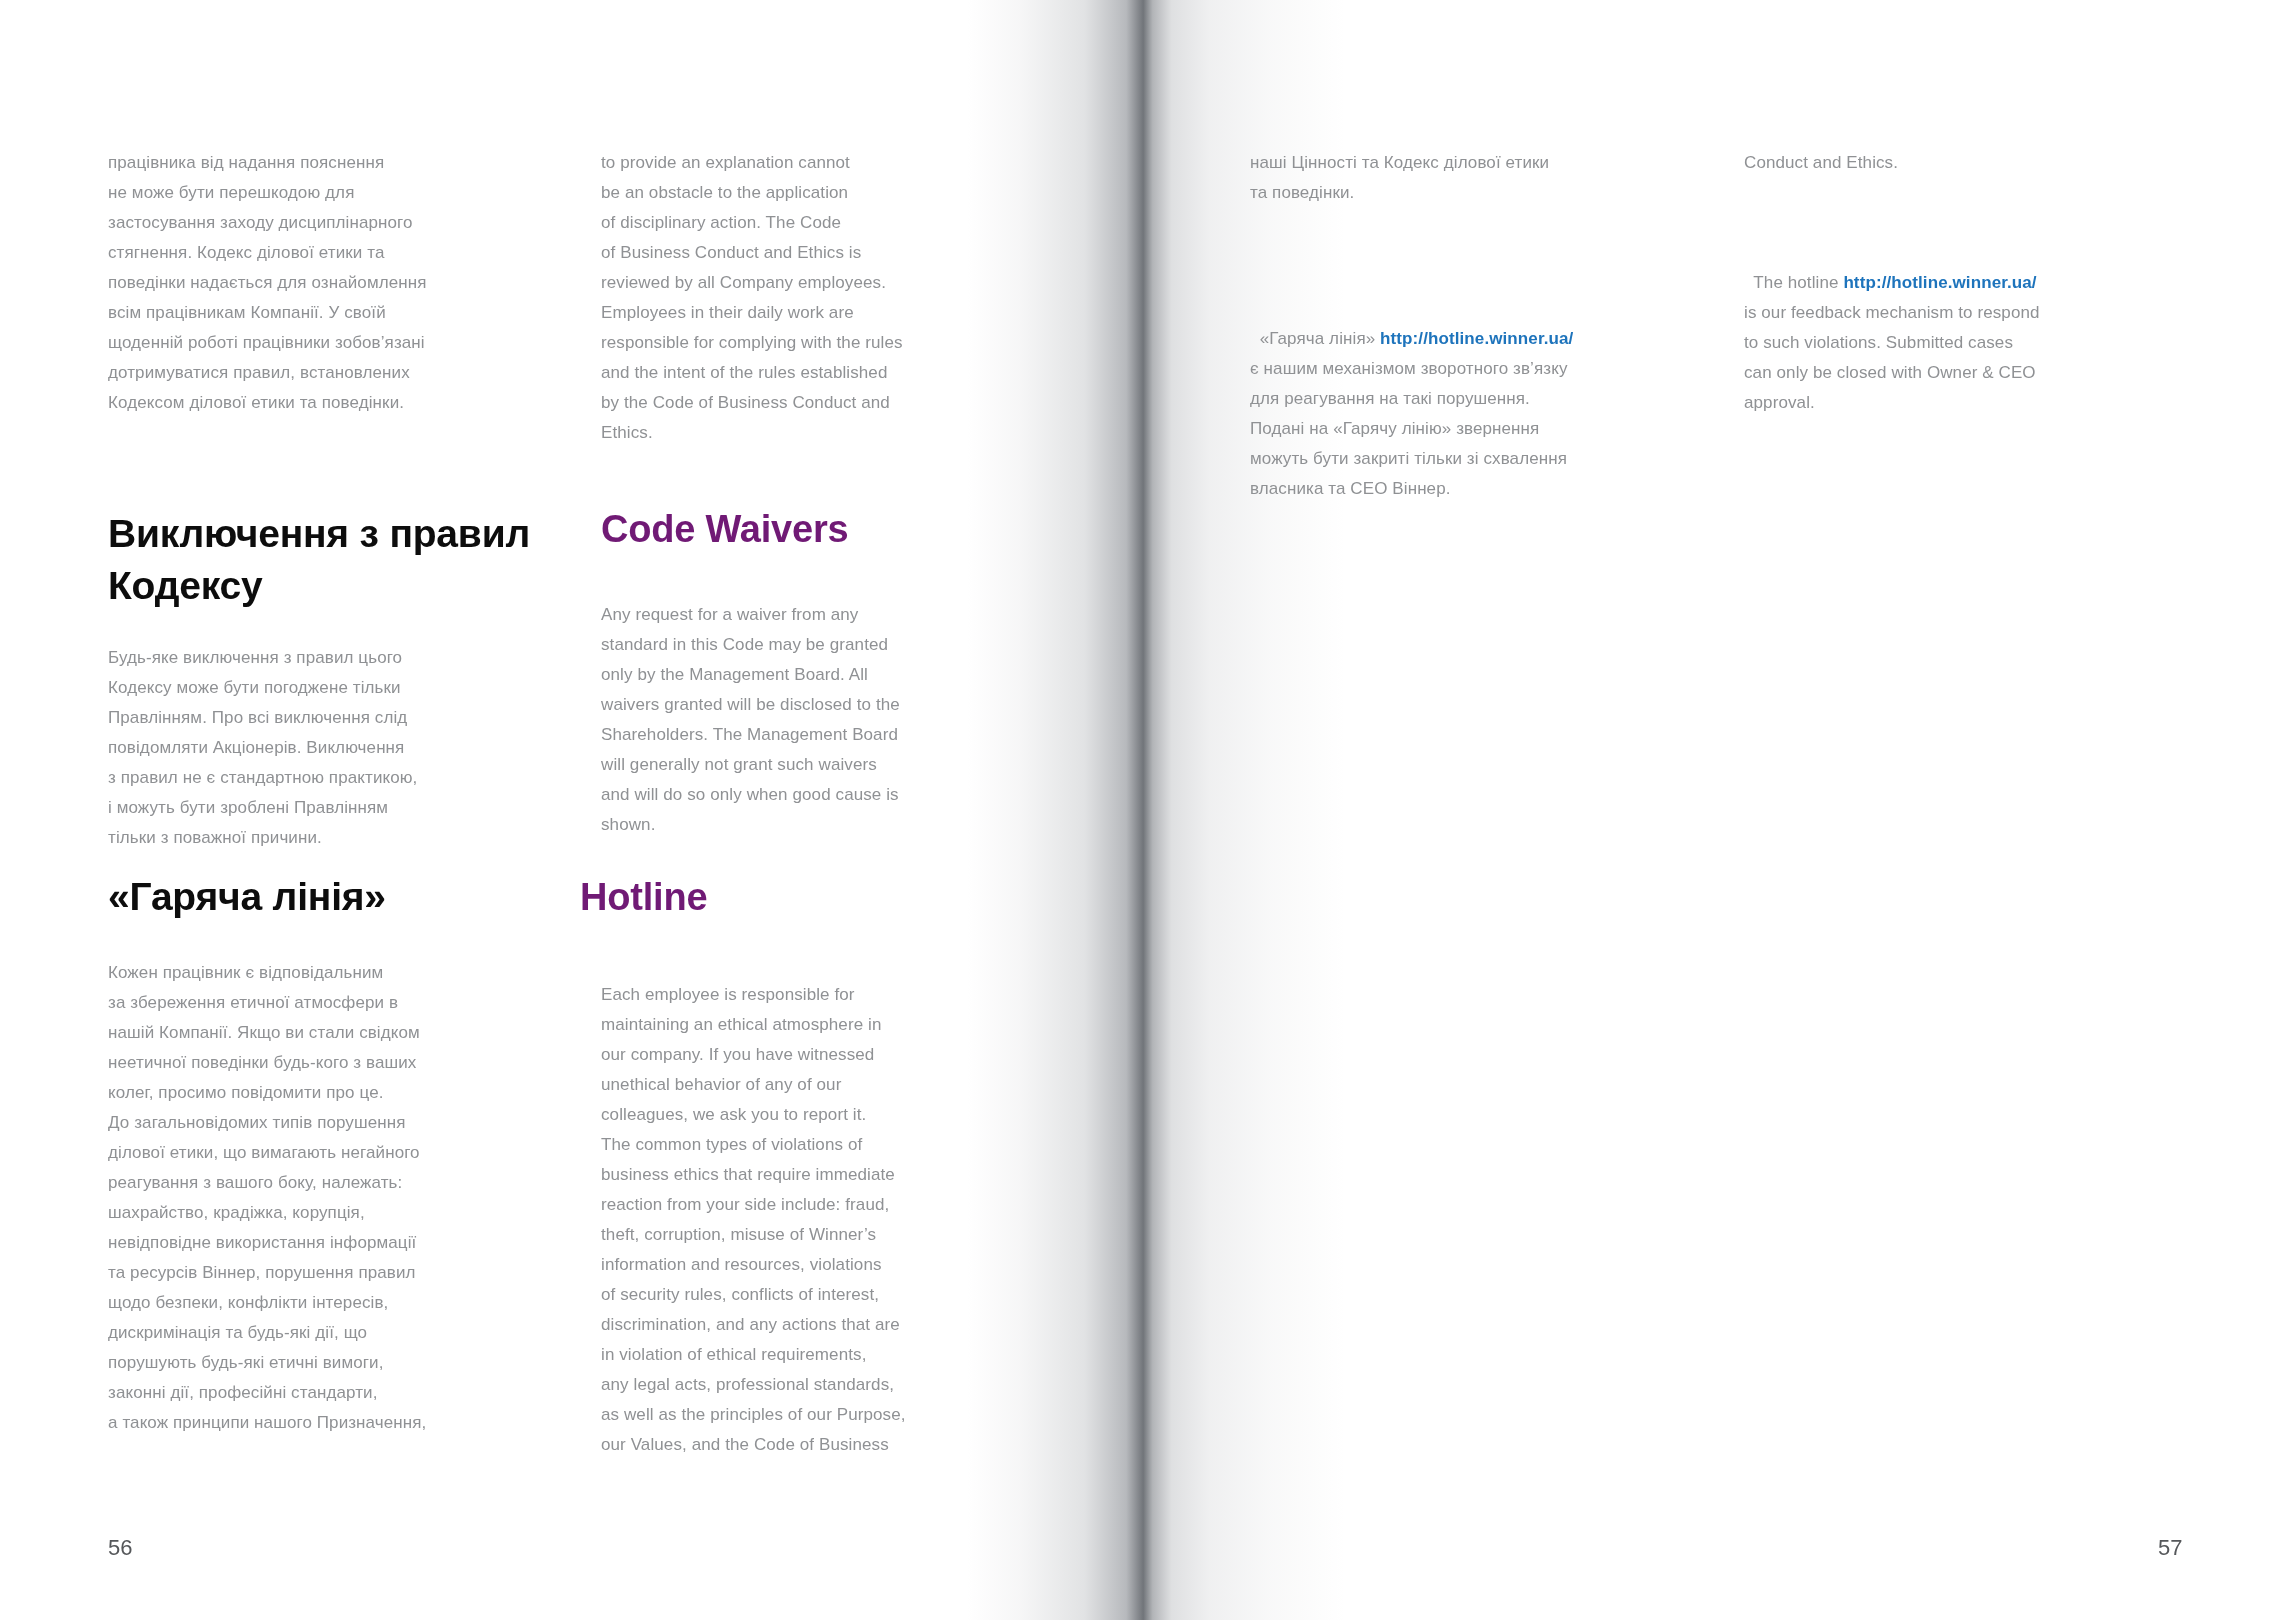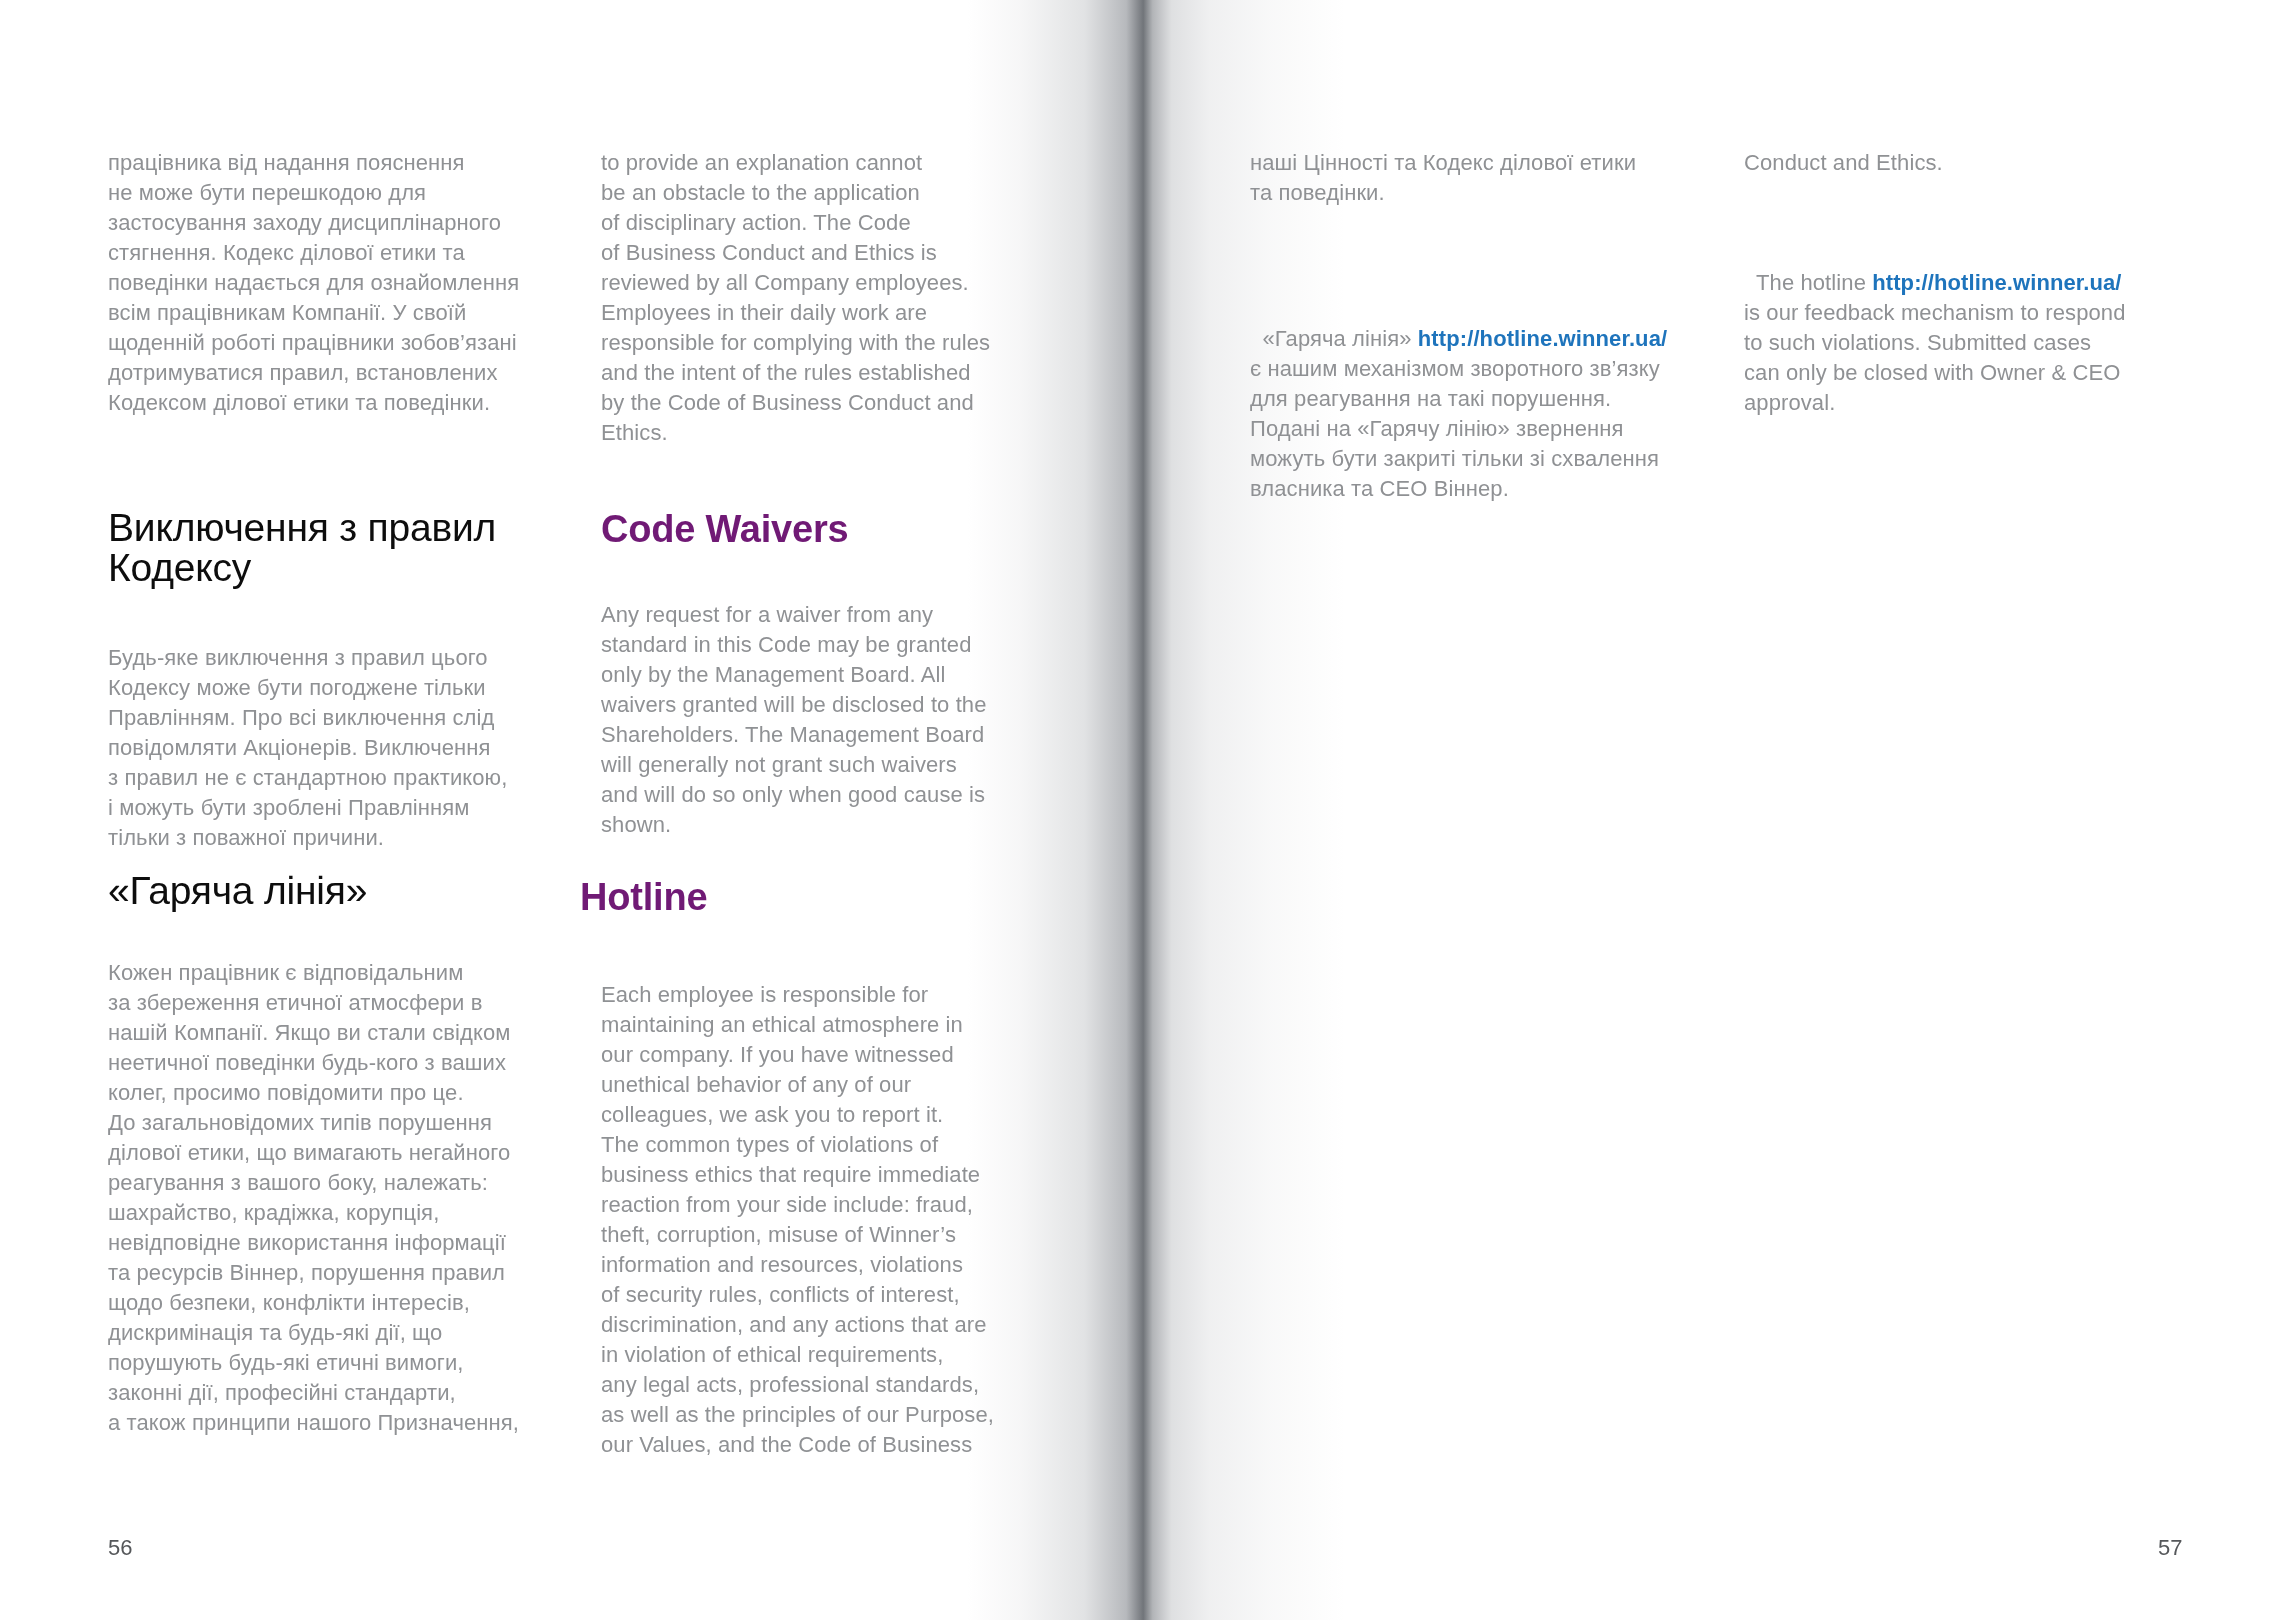--- a/index.html
+++ b/index.html
@@ -6,32 +6,32 @@
   body {
     width:2284px; height:1620px;
     background:#ffffff;
     position:relative;
     overflow:hidden;
     font-family:"Liberation Sans", sans-serif;
   }
   .body-text {
     position:absolute;
     white-space:pre;
-    font-size:22px;
+    font-size:17px;
     line-height:30px;
     color:#8f9194;
     letter-spacing:0.1px;
     margin:0;
   }
   .heading-ua {
     position:absolute;
     white-space:pre;
     font-size:39px;
-    line-height:40px;
-    font-weight:normal;
+    line-height:52px;
+    font-weight:bold;
     color:#0d0d0d;
     letter-spacing:-0.2px;
     margin:0;
   }
   .heading-en {
     position:absolute;
     white-space:pre;
     font-size:38px;
     line-height:52px;
     font-weight:bold;

